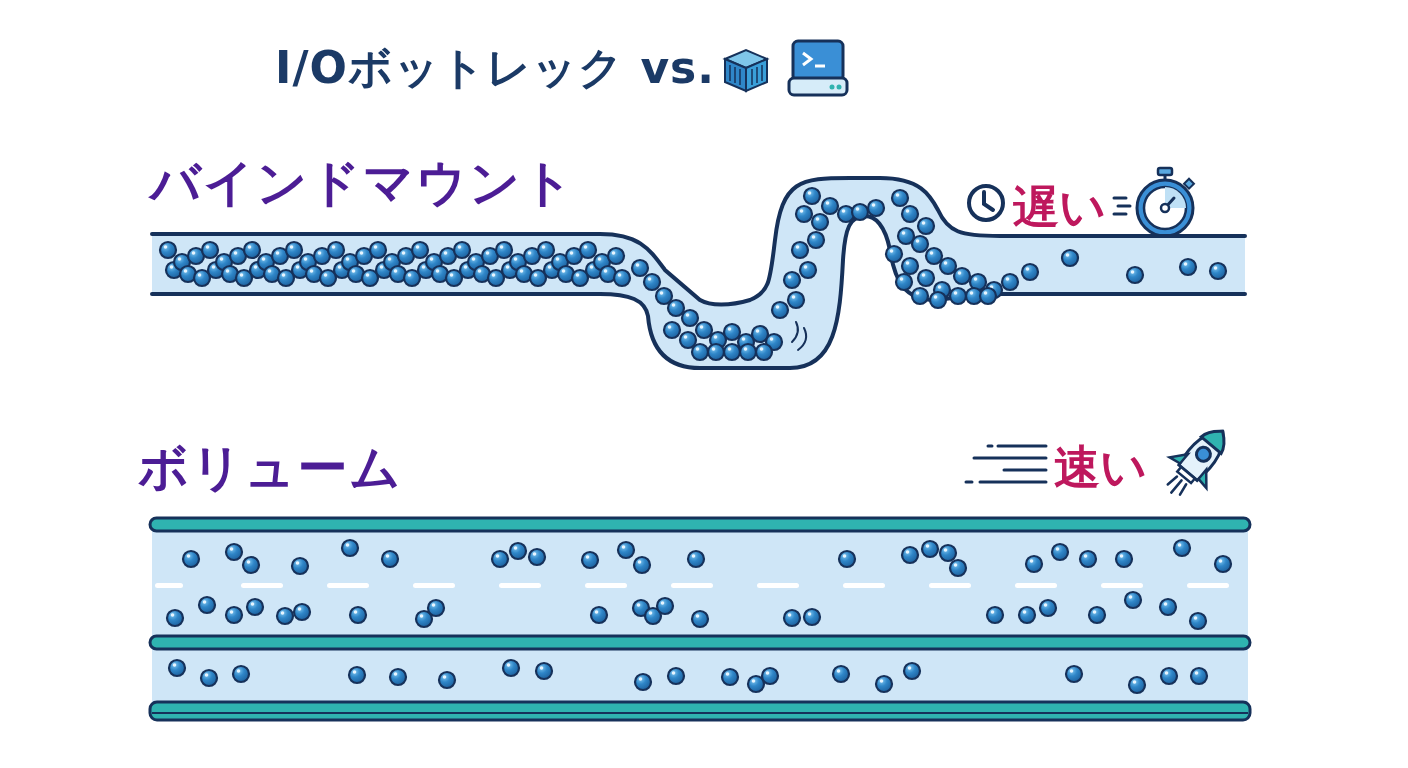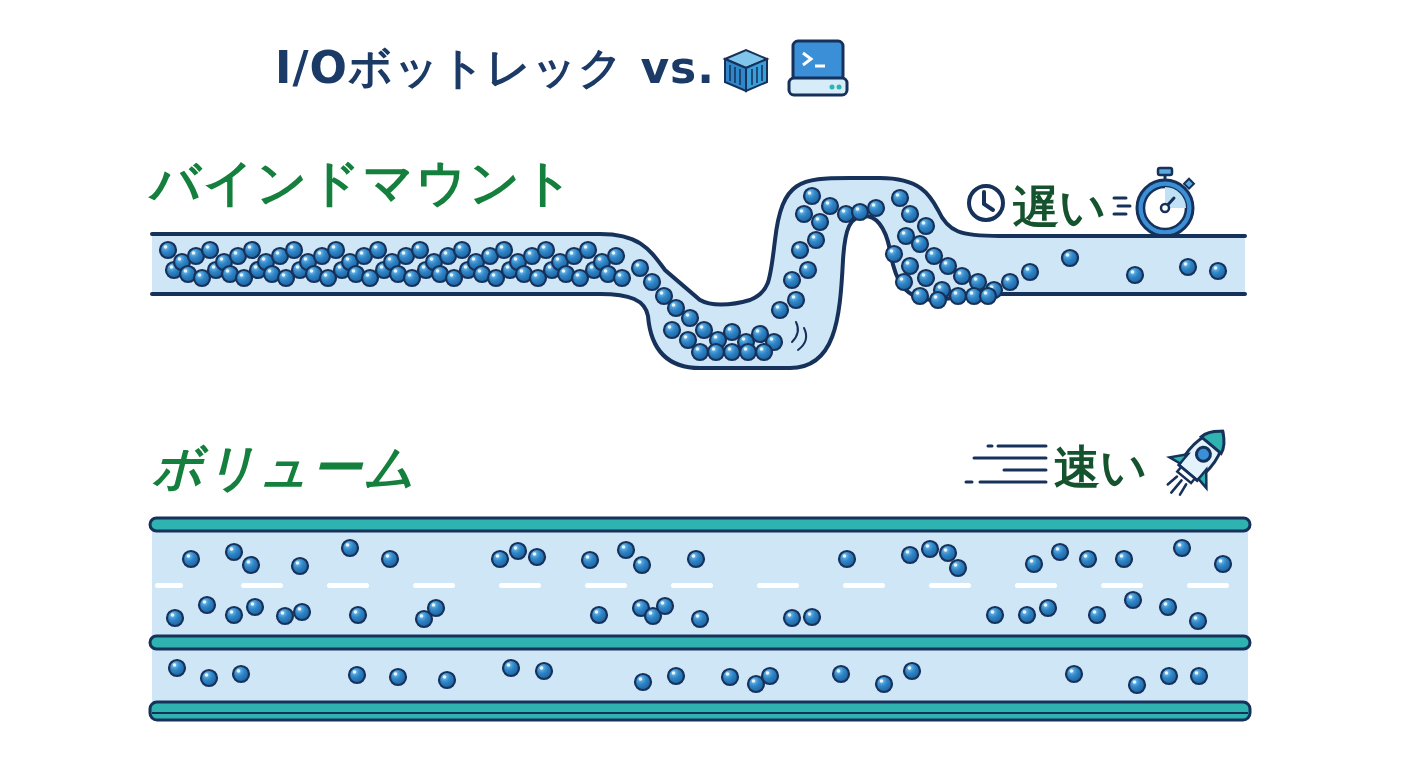--- a/index.html
+++ b/index.html
@@ -1,21 +1,21 @@
 <!DOCTYPE html>
 <html><head>
 <meta charset="utf-8">
 <style>
   html,body{margin:0;padding:0;background:#ffffff;}
   body{width:1408px;height:768px;position:relative;overflow:hidden;font-family:"DejaVu Sans","Liberation Sans",sans-serif;color:#1b3a66;}
   .abs{position:absolute;}
   .title{left:0;top:38px;width:1124px;text-align:center;font-size:44px;font-weight:bold;color:#1b3a66;letter-spacing:1px;display:flex;justify-content:center;align-items:center;gap:6px;}
   .title svg{vertical-align:middle;}
-  .section-label{font-size:50px;font-weight:bold;color:#15803d;letter-spacing:2px;}
-  .speed{font-size:46px;font-weight:bold;color:#14532d;display:flex;align-items:center;gap:6px;}
+  .section-label{font-size:50px;font-weight:bold;color:#4c1d95;letter-spacing:2px;}
+  .speed{font-size:46px;font-weight:bold;color:#be185d;display:flex;align-items:center;gap:6px;}
   svg.scene{position:absolute;left:0;top:0;}
 </style>
 </head>
 <body>
 
 <div class="abs title">
   <span>I/Oボットレック vs.</span>
   <span>
     <svg width="50" height="50" viewBox="0 0 50 50">
       <polygon points="4,14 25,5 46,14 25,23" fill="#7fc6ea" stroke="#16315a" stroke-width="2"></polygon>
@@ -37,21 +37,21 @@
       <polyline points="16,15 24,21 16,27" fill="none" stroke="#fff" stroke-width="3"></polyline>
       <line x1="28" y1="28" x2="38" y2="28" stroke="#fff" stroke-width="3"></line>
       <rect x="2" y="40" width="58" height="17" rx="5" fill="#d6ecf9" stroke="#16315a" stroke-width="3"></rect>
       <circle cx="45" cy="49" r="2.5" fill="#2fb3b0"></circle>
         <circle cx="52" cy="49" r="2.5" fill="#2fb3b0"></circle>
     </svg>
   </span>
 </div>
 
 <div class="abs section-label" style="left:150px;top:150px;">バインドマウント</div>
-<div class="abs section-label" style="left:152px;top:435px;font-style:italic;">ボリューム</div>
+<div class="abs section-label" style="left:138px;top:435px;">ボリューム</div>
 
 <div class="abs speed" style="left:965px;top:162px;">
   <span>
     <svg width="42" height="42" viewBox="0 0 42 42">
       <circle cx="21" cy="21" r="17" fill="#fff" stroke="#16315a" stroke-width="4"></circle>
       <polyline points="19,10 19,22 28,28" fill="none" stroke="#16315a" stroke-width="4" stroke-linecap="round"></polyline>
     </svg>
   </span>
   <span>遅い</span>
   <span>

